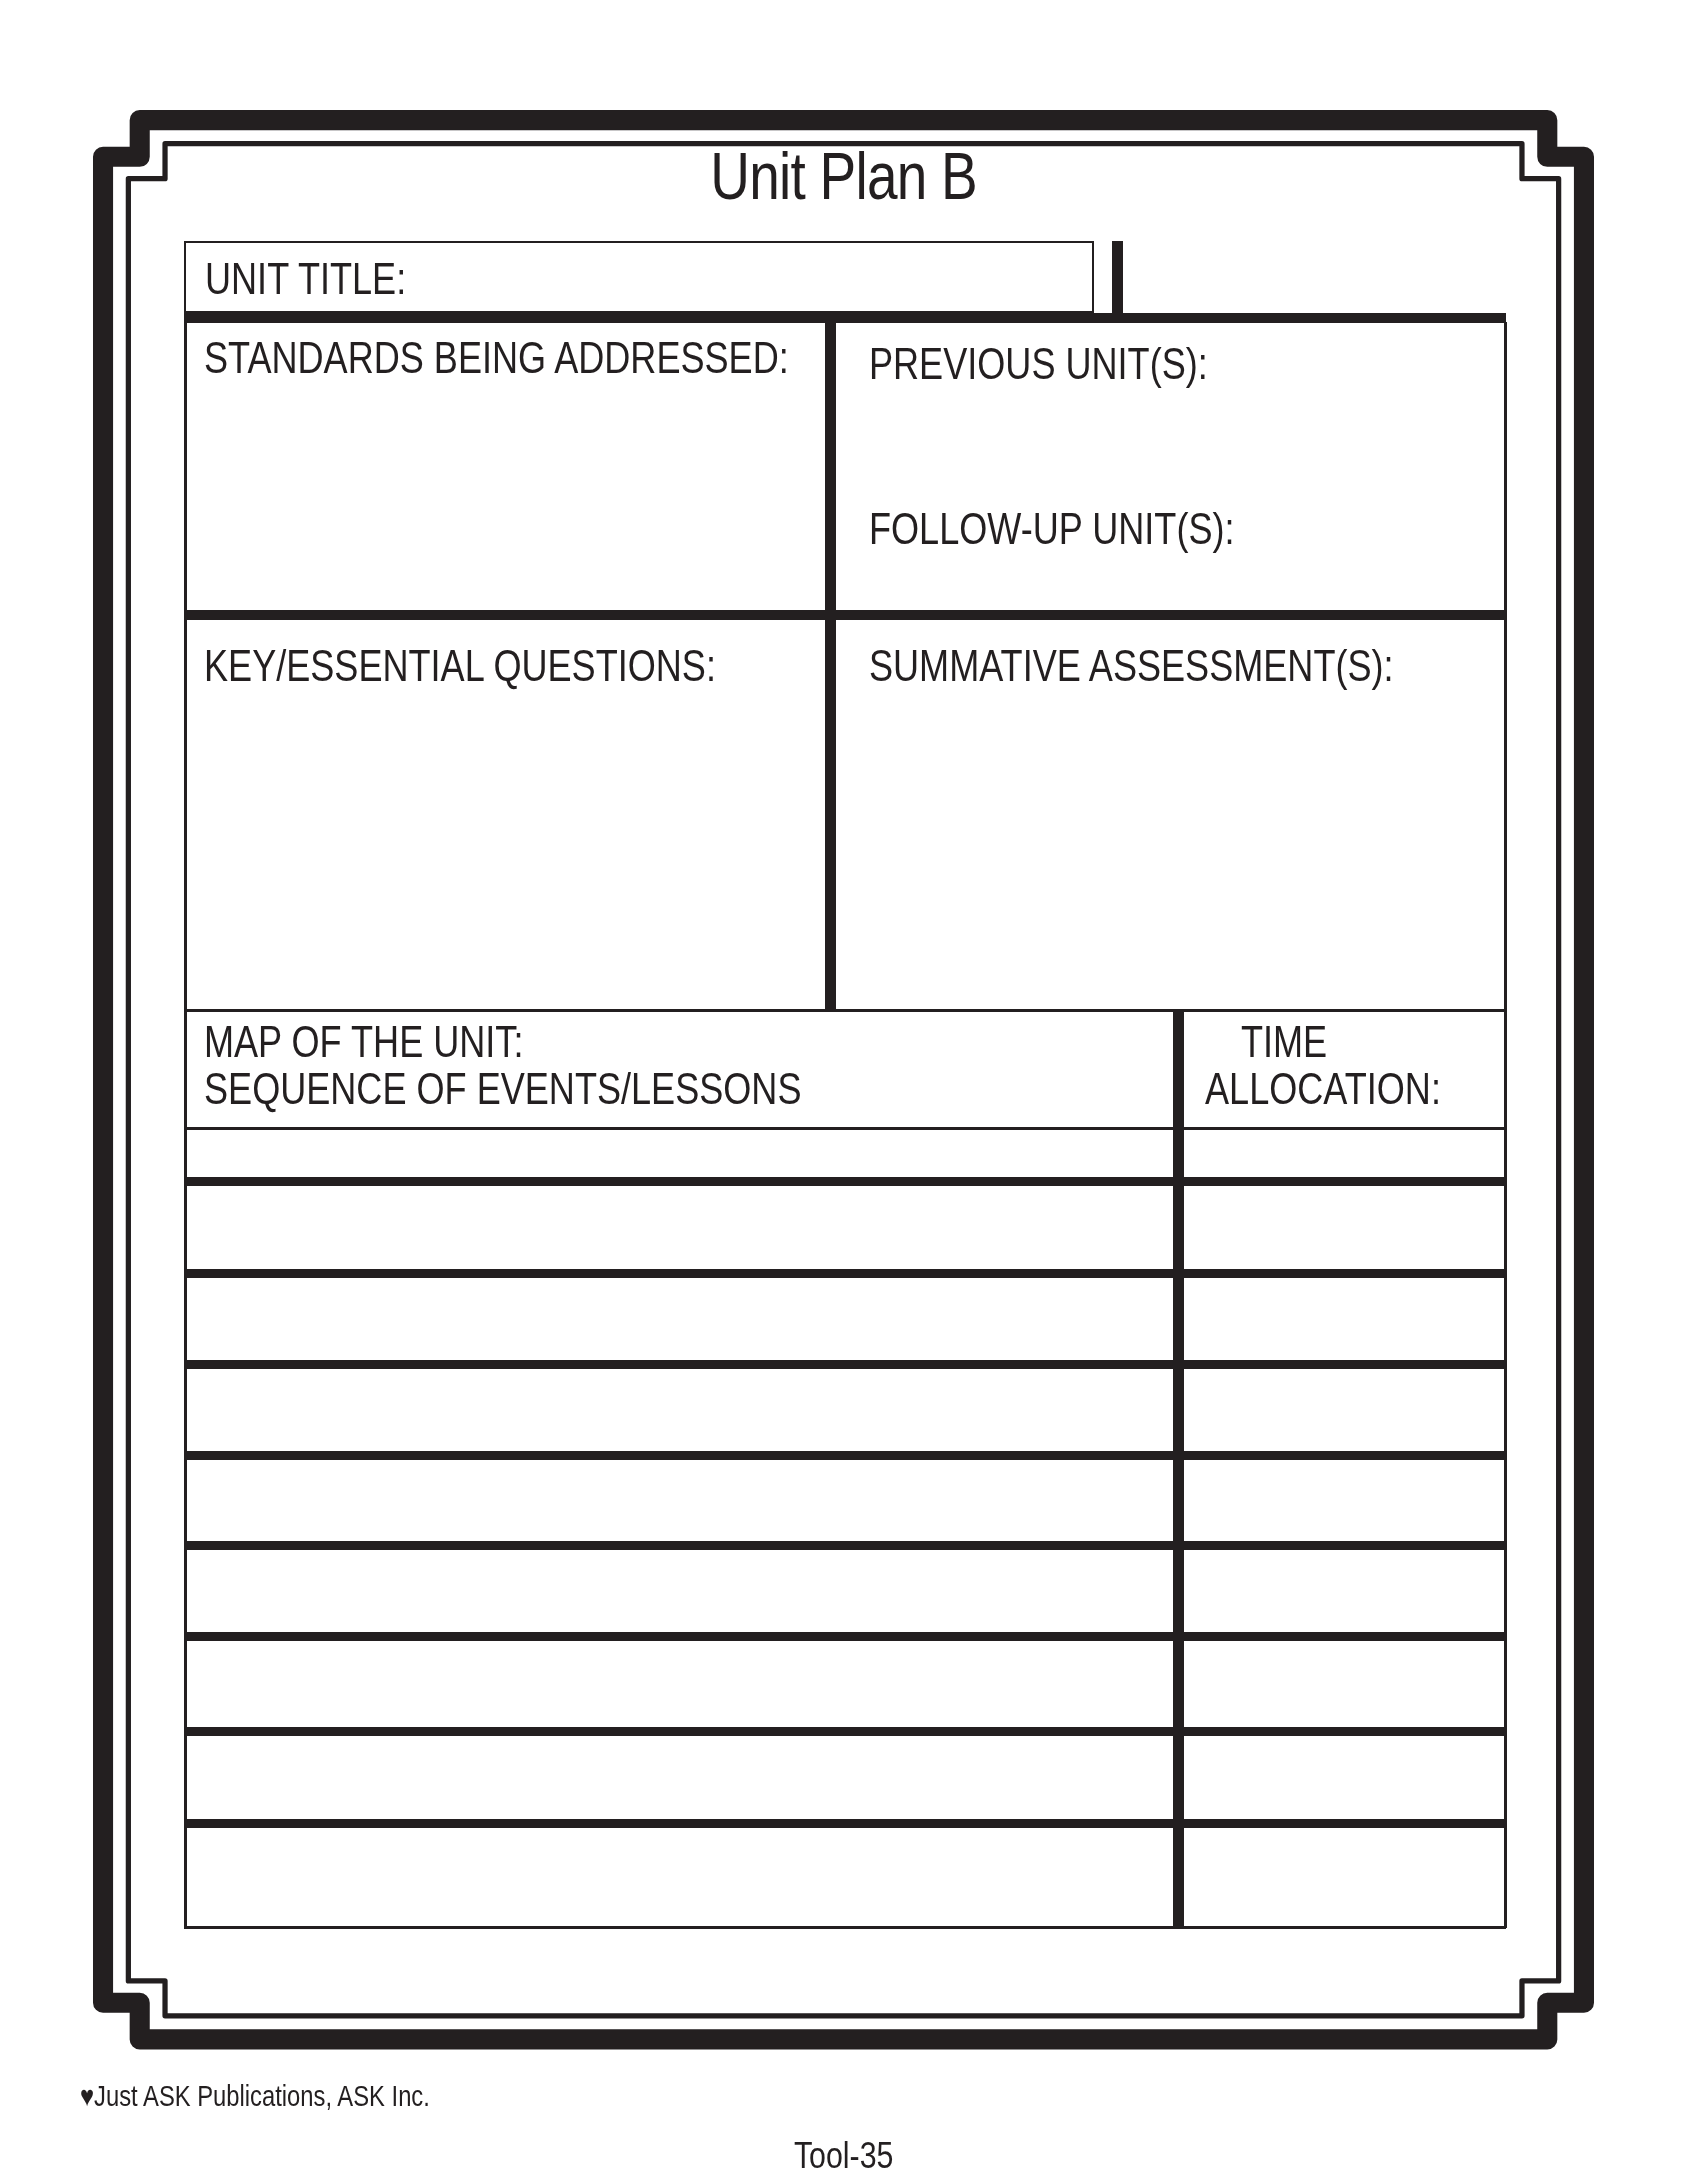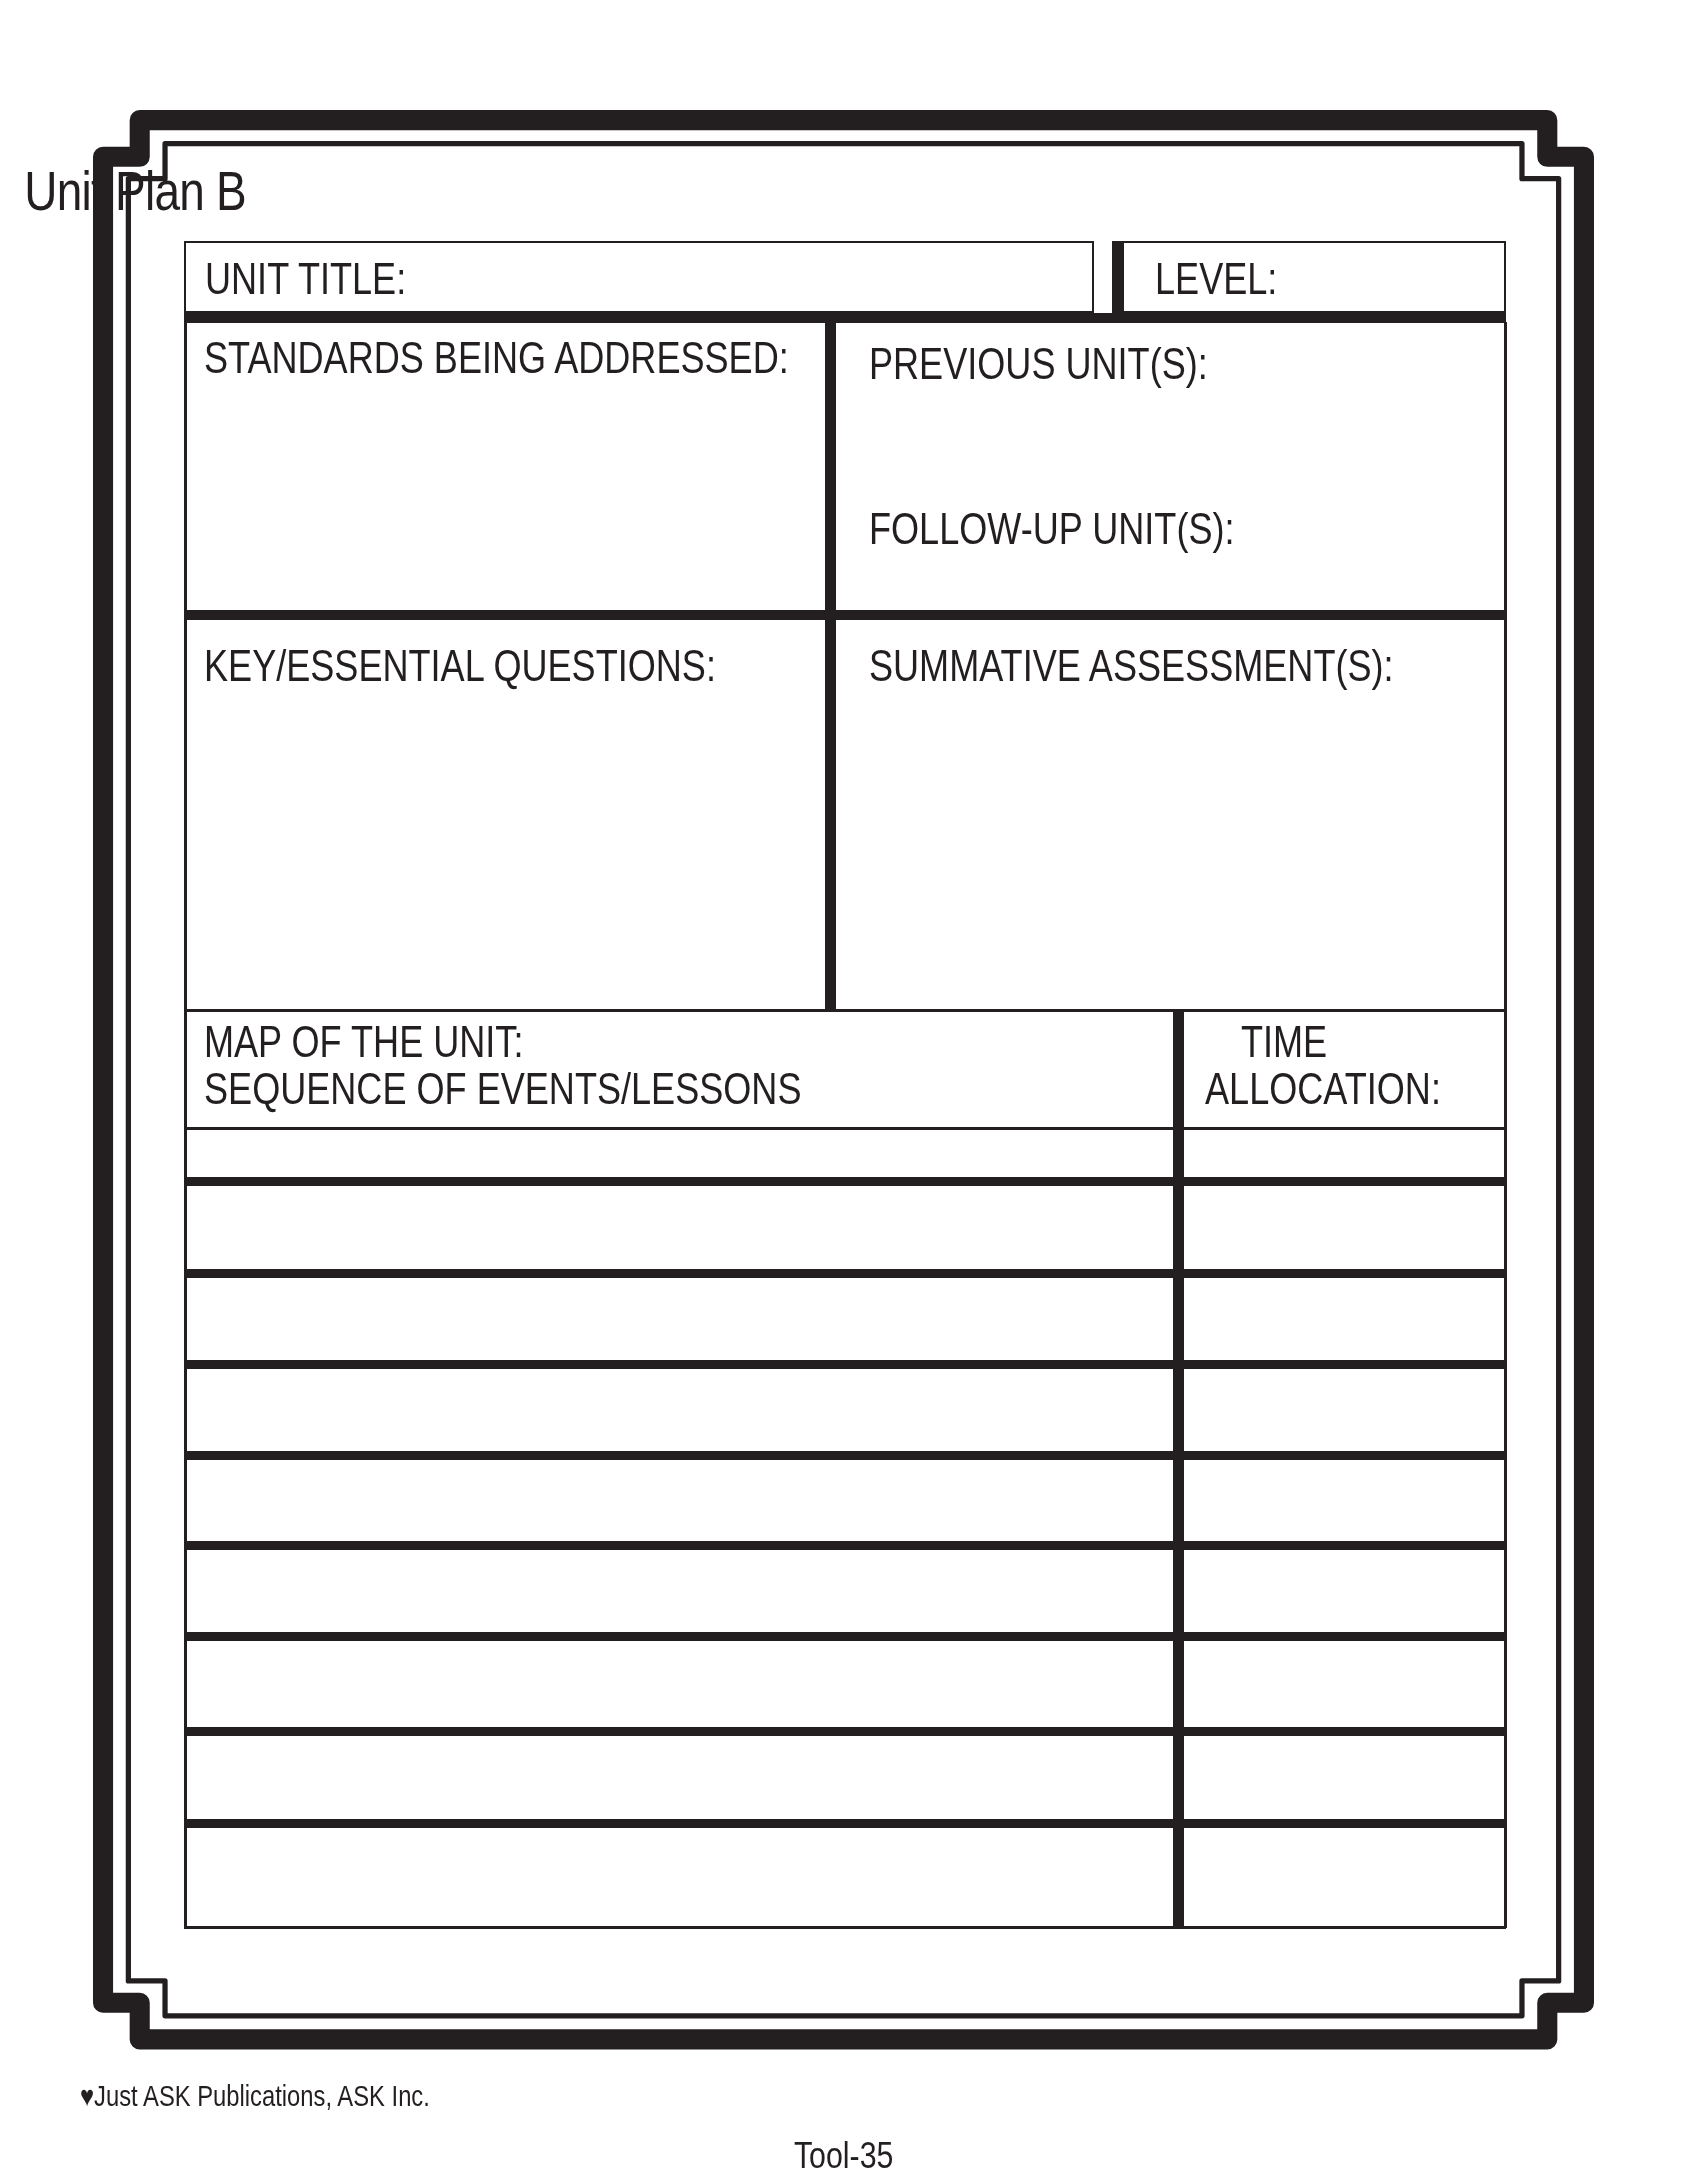--- a/index.html
+++ b/index.html
@@ -9,21 +9,21 @@
     background:#fff;
     font-family:"Liberation Sans", sans-serif;
     color:var(--ink,#231f20);
     overflow:hidden;
   }
   .abs{position:absolute;}
   .bar{position:absolute;background:var(--ink,#231f20);}
   .thinline{position:absolute;background:var(--ink,#231f20);}
   
   .cond{display:inline-block;transform:scaleX(.82);transform-origin:0 50%;white-space:nowrap;}
-  .title-wrap{position:absolute;left:0;right:0;top:163px;text-align:left;font-size:56px;line-height:1;letter-spacing:-0.9px;}
+  .title-wrap{position:absolute;left:0;right:0;top:142px;text-align:center;font-size:67px;line-height:1;letter-spacing:-0.9px;}
   .title-wrap .cond{transform-origin:50% 50%;}
   .lbl{font-size:44px;line-height:1.08;}
   
   .unit-title-box{position:absolute;left:184px;top:241px;width:910px;height:72px;border:2.6px solid var(--ink,#231f20);box-sizing:border-box;padding-left:28px;}
   .level-box{position:absolute;left:1122px;top:241px;width:384px;height:72px;border:2.6px solid var(--ink,#231f20);box-sizing:border-box;}
   
   .field{position:absolute;}
   
   .map-row{position:absolute;left:184px;width:1322px;box-sizing:border-box;}
   .map-row .lesson-cell{position:absolute;left:0;top:0;bottom:0;width:989px;}
@@ -47,26 +47,20 @@
     <span class="cond">Unit Plan B</span>
   </div>
 
   <div class="unit-title-box">
     <div class="abs lbl" style="left:19px;top:12.2px;">
       <span class="cond">UNIT TITLE:</span>
     </div>
     <div class="abs" style="left:306px;top:12.2px;"></div>
   </div>
   <div class="bar" style="left:1112px;top:241px;width:10.5px;height:81px;"></div>
-  <div class="level-box">
-    <div class="abs lbl" style="left:31px;top:12.2px;">
-      <span class="cond">LEVEL:</span>
-    </div>
-    <div class="abs" style="left:175px;top:12.2px;"></div>
-  </div>
   <div class="bar" style="left:184px;top:313px;width:1322px;height:9.6px;"></div>
 
   <div class="thinline" style="left:184px;top:322px;width:2.6px;height:1606px;"></div>
   <div class="thinline" style="left:1504px;top:322px;width:2.6px;height:1606px;"></div>
   <div class="thinline" style="left:184px;top:1926px;width:1322px;height:2.6px;"></div>
 
   <div class="field" style="left:187px;top:320px;width:638px;height:287px;">
     <div class="abs lbl" style="left:16.6px;top:14px;">
       <span class="cond">STANDARDS BEING ADDRESSED:</span>
     </div>

